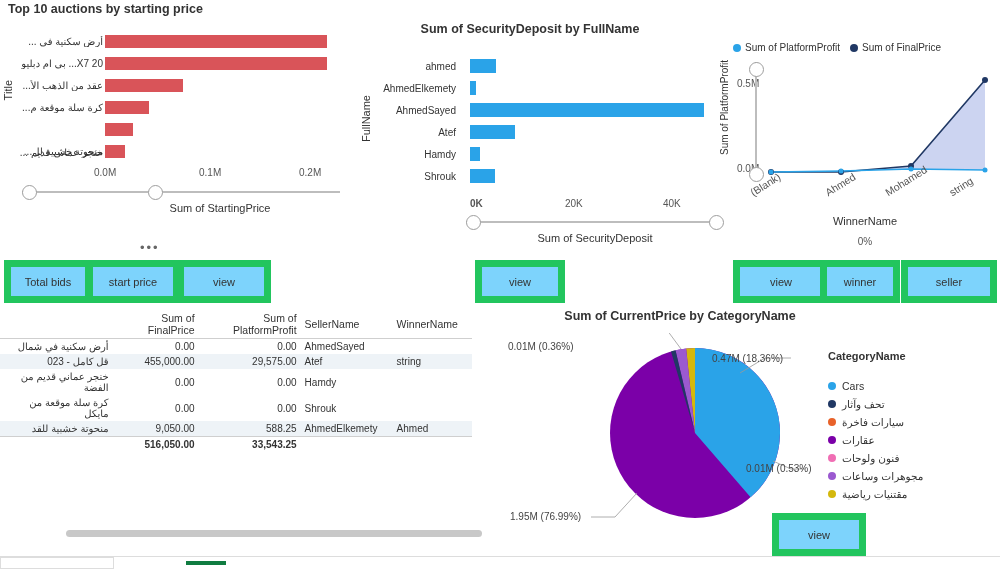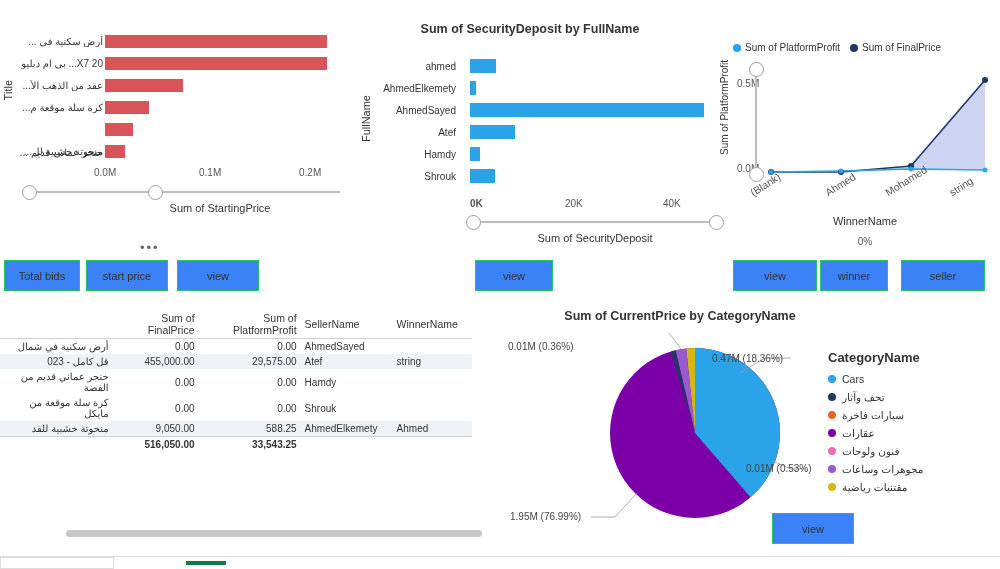--- a/index.html
+++ b/index.html
@@ -49,50 +49,51 @@
   .b2-bar{background:#2aa3e8;height:14px;}
 
   
   #linechart{left:715px;top:0;width:285px;height:245px;}
   #linechart .ptitle{position:absolute;left:12px;top:2px;width:250px;}
   .legend-inline{position:absolute;left:18px;top:42px;font-size:10px;color:#333;display:flex;gap:10px;}
   .legend-inline .li{display:flex;align-items:center;gap:4px;}
   .dot{width:8px;height:8px;border-radius:50%;display:inline-block;}
 
   
-  .btn{position:absolute;border:1px solid #22c55e;background:#3b82f6;color:#333;
+  .btn{position:absolute;border:7px solid #22c55e;background:#7dd3fc;color:#333;
        font-size:11px;display:flex;align-items:center;justify-content:center;}
 
   
   #table{left:0;top:310px;width:480px;}
   table{border-collapse:collapse;font-size:11px;width:472px;}
   th{font-weight:normal;color:#333;padding:2px 4px;text-align:right;border-bottom:1px solid #cfcfcf;font-size:10.5px;}
   td{padding:2px 4px;color:#333;font-size:10px;}
   tr.alt td{background:#eef3f7;}
   .col-title{text-align:right;direction:rtl;}
   .totals td{border-top:1px solid #cfcfcf;font-weight:bold;}
 
   
   #pie{left:480px;top:305px;width:520px;height:250px;}
   #pie .ptitle{position:absolute;left:40px;top:4px;width:320px;text-align:center;}
   .pielegend{position:absolute;left:348px;top:45px;font-size:10.5px;}
-  .pielegend .lgtitle{font-weight:bold;margin-bottom:5px;font-size:13px;}
+  .pielegend .lgtitle{font-weight:bold;margin-bottom:15px;font-size:11px;}
   .pielegend .row{display:flex;align-items:center;gap:6px;height:18px;direction:rtl;justify-content:flex-end;}
   .pielegend .row span.lbl{direction:rtl;}
   .callout{position:absolute;font-size:10px;color:#444;white-space:nowrap;}
 
   .hscroll{position:absolute;left:66px;top:530px;width:416px;height:7px;background:#c8c8c8;border-radius:4px;}
   .ellipsis{position:absolute;left:140px;top:240px;color:#666;letter-spacing:2px;font-size:13px;}
   .bottombar{position:absolute;left:0;bottom:0;width:1000px;height:12px;border-top:1px solid #ddd;}
   .tabchip{position:absolute;bottom:0;height:10px;}
 </style>
 </head>
 <body>
 
 <div class="panel" id="barchart1">
+  <div class="ptitle">Top 10 auctions by starting price</div>
 
   <div class="ytitle-v" style="left:2px;top:80px;">Title</div>
 
   <div class="b1-catwrap">
     <div class="b1-catcell">
         <span class="b1-cat" style="position:static;width:auto;">أرض سكنية في ...</span>
       </div>
     <div class="b1-catcell">
         <span class="b1-cat" style="position:static;width:auto;">X7 20... بي ام دبليو</span>
       </div>

